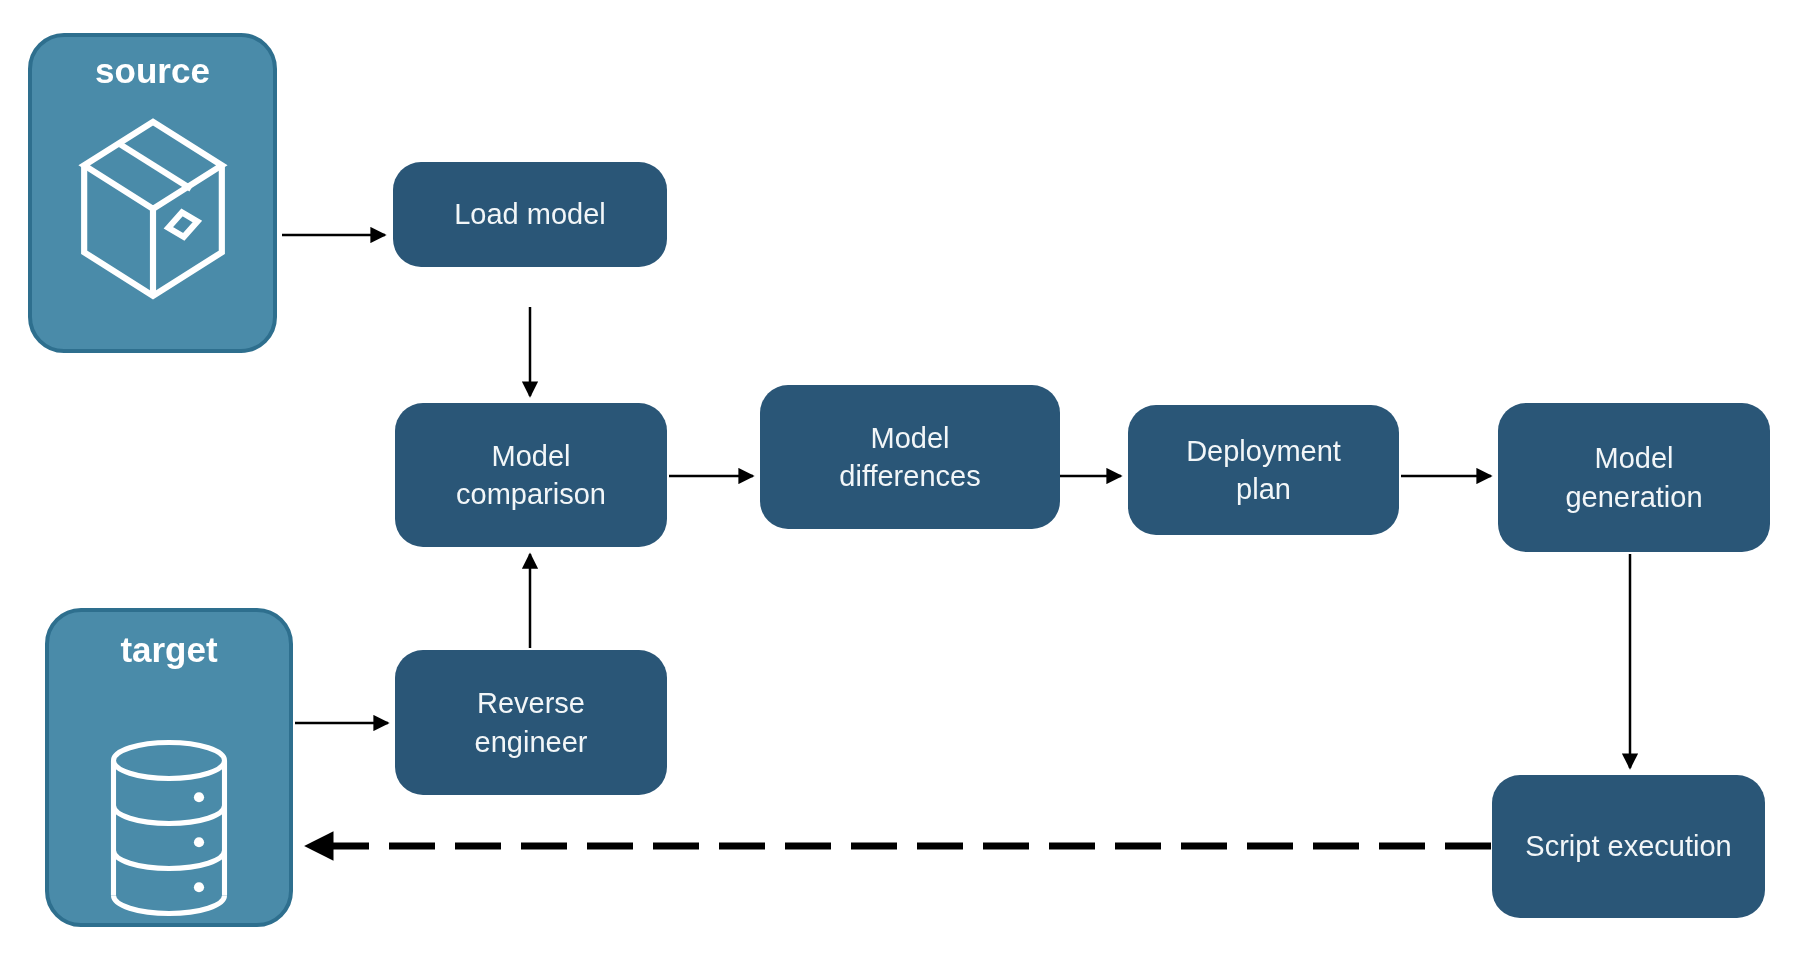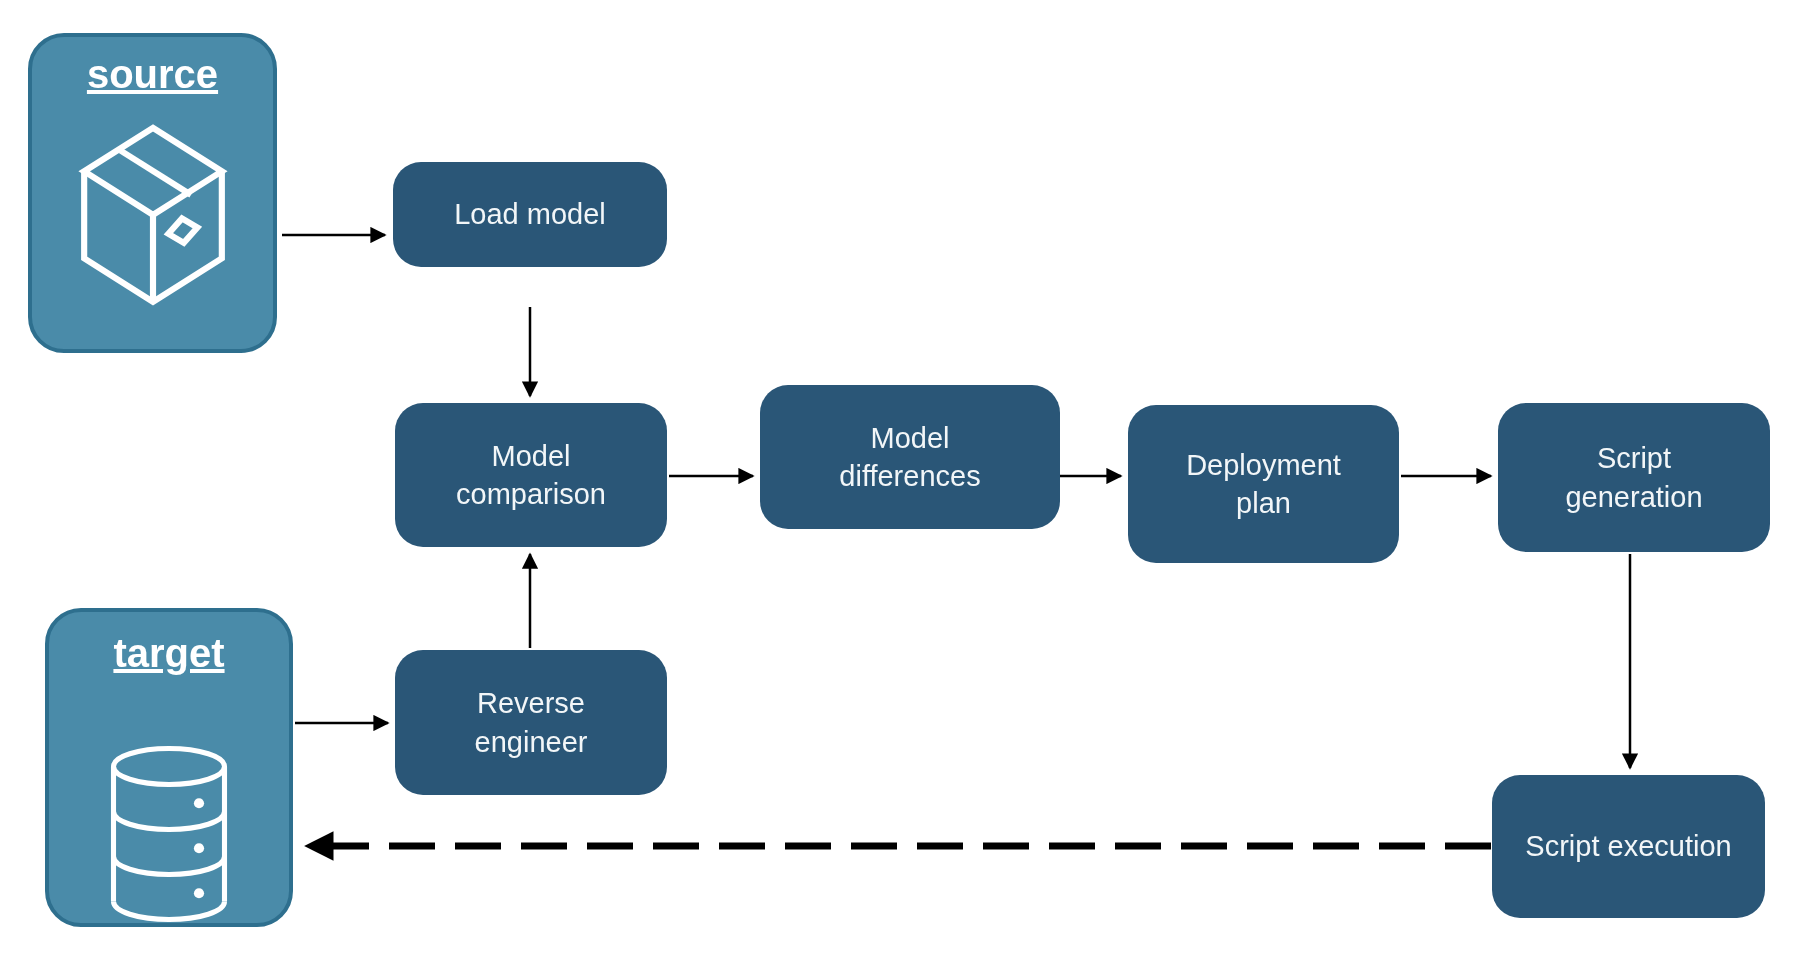--- a/index.html
+++ b/index.html
@@ -40,24 +40,23 @@
     background: var(--endpoint-fill, #4A8BA9);
     border: 4px solid var(--endpoint-border, #2E6F8E);
     border-radius: 36px;
     box-sizing: border-box;
     color: var(--endpoint-text, #ffffff);
     display: flex;
     flex-direction: column;
     align-items: center;
   }
   .endpoint-title {
-    font-size: 40px;
+    font-size: 35px;
     font-weight: 700;
     line-height: 1.15;
-    text-decoration: underline;
   }
   .endpoint-source { left: 28px;  top: 33px;  width: 249px; height: 320px; }
   .endpoint-target { left: 45px;  top: 608px; width: 248px; height: 319px; gap: 44px; }
   .endpoint-source .endpoint-title { margin-top: 14px; }
   .endpoint-target .endpoint-title { margin-top: 18px; }
   .icon svg { display: block; }
   .icon { flex: 0 0 auto; }
 </style>
 </head>
 <body>
@@ -119,26 +118,26 @@
   </div>
 
   <div class="step" style="left:395px;top:403px;width:272px;height:144px">
     <span class="lbl">Model comparison</span>
   </div>
 
   <div class="step" style="left:760px;top:385px;width:300px;height:144px">
     <span class="lbl">Model differences</span>
   </div>
 
-  <div class="step" style="left:1128px;top:405px;width:271px;height:158px">
+  <div class="step" style="left:1128px;top:405px;width:271px;height:130px">
     <span class="lbl">Deployment plan</span>
   </div>
 
   <div class="step" style="left:1498px;top:403px;width:272px;height:149px">
-    <span class="lbl">Script generation</span>
+    <span class="lbl">Model generation</span>
   </div>
 
   <div class="step" style="left:395px;top:650px;width:272px;height:145px">
     <span class="lbl">Reverse engineer</span>
   </div>
 
   <div class="step" style="left:1492px;top:775px;width:273px;height:143px">
     <span class="lbl">Script execution</span>
   </div>
 

